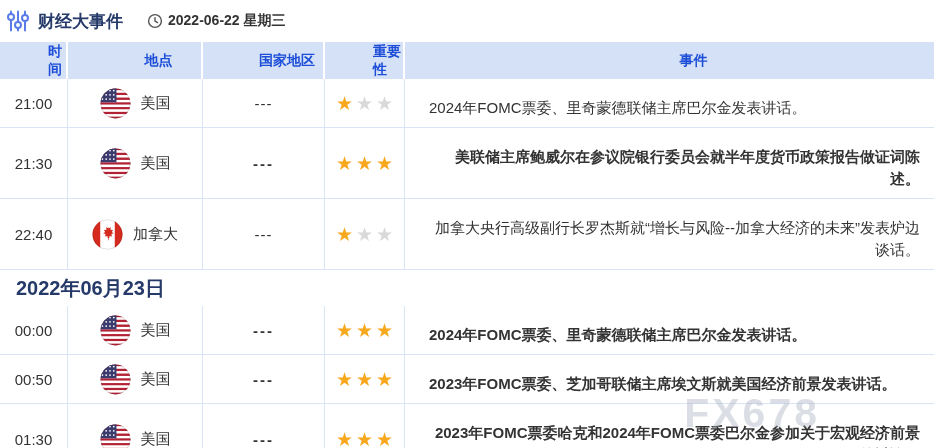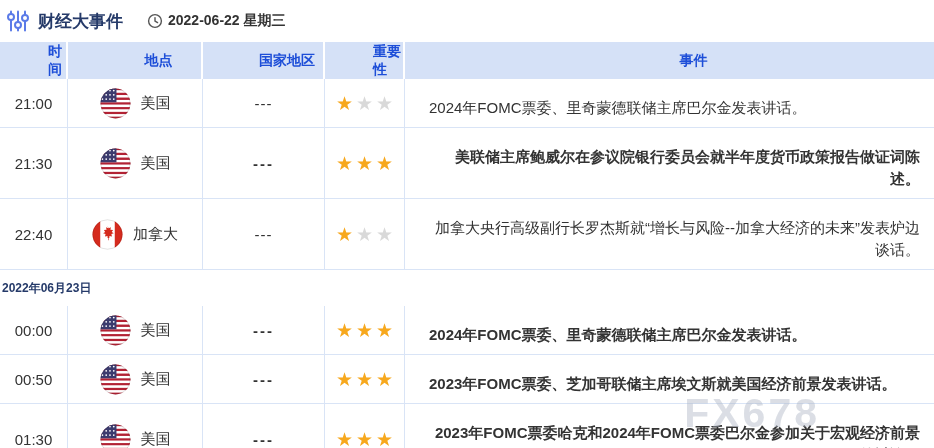--- a/index.html
+++ b/index.html
@@ -44,22 +44,22 @@
   .star.empty  { color:var(--star-off,#d9d9d9); }
   .event-cell { justify-content:flex-start !important; text-align:right;
                 padding:18px 14px 8px 24px; font-size:14px; line-height:22px; }
   .event-red { color:var(--red,#dd3914); font-weight:bold; }
 
   
   .collapse-row { height:44px; display:flex; align-items:center; justify-content:center;
                   border-bottom:1px solid var(--line,#d9e4f6); }
   .collapse-link { font-size:15px; font-weight:bold; color:#2b3a6b;
                    text-decoration:underline; cursor:pointer; }
-  .day-heading { height:36px; display:flex; align-items:center; padding-left:2px;
-                 font-size:12px; font-weight:bold; color:var(--navy,#253a69); }
+  .day-heading { height:36px; display:flex; align-items:center; padding-left:16px;
+                 font-size:20px; font-weight:bold; color:var(--navy,#253a69); }
 
   
   .watermark { position:absolute; top:390px; right:114px; font-size:41px;
                letter-spacing:3px; color:#aab3c2; opacity:.42; z-index:5;
                pointer-events:none; font-weight:bold; }
 </style>
 </head>
 <body>
 
 <div class="page">

